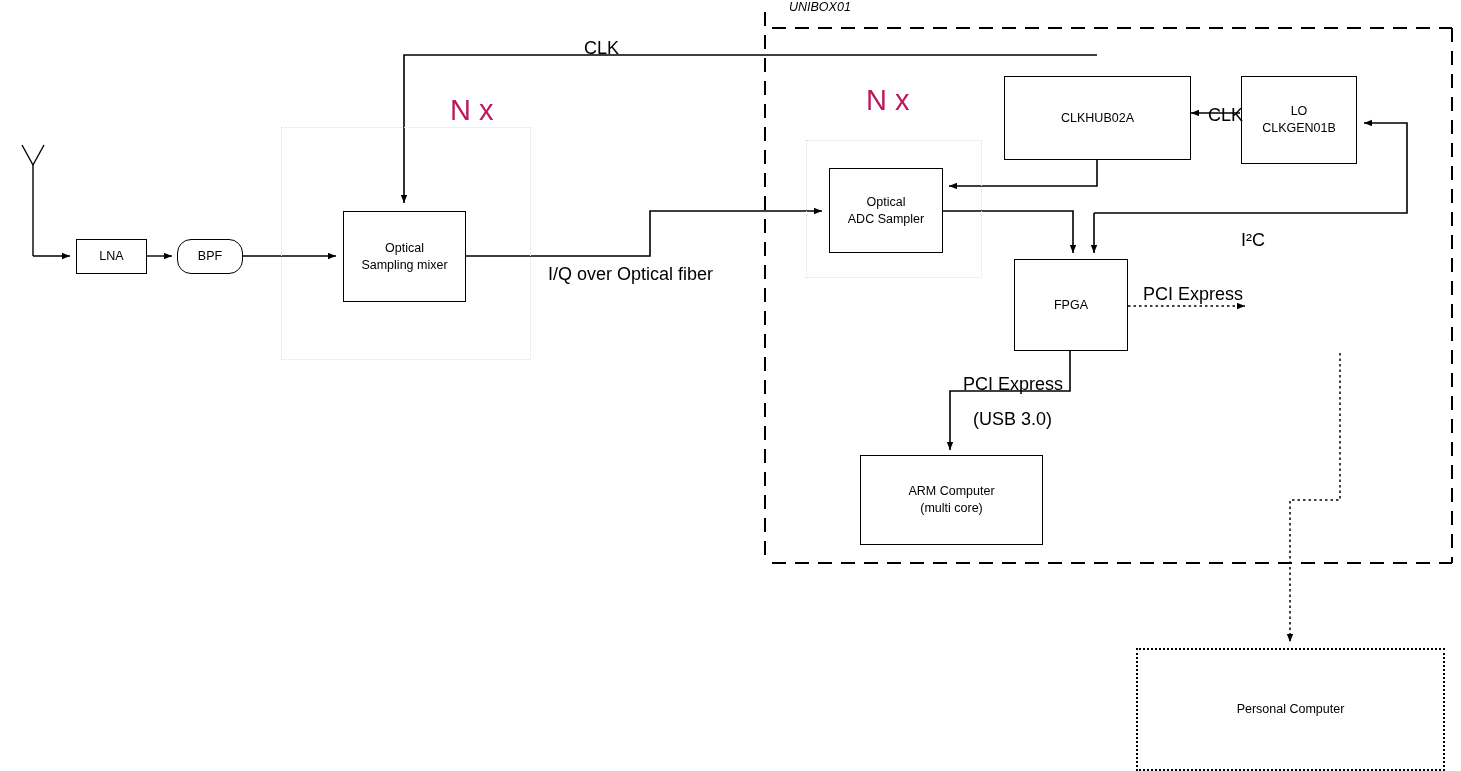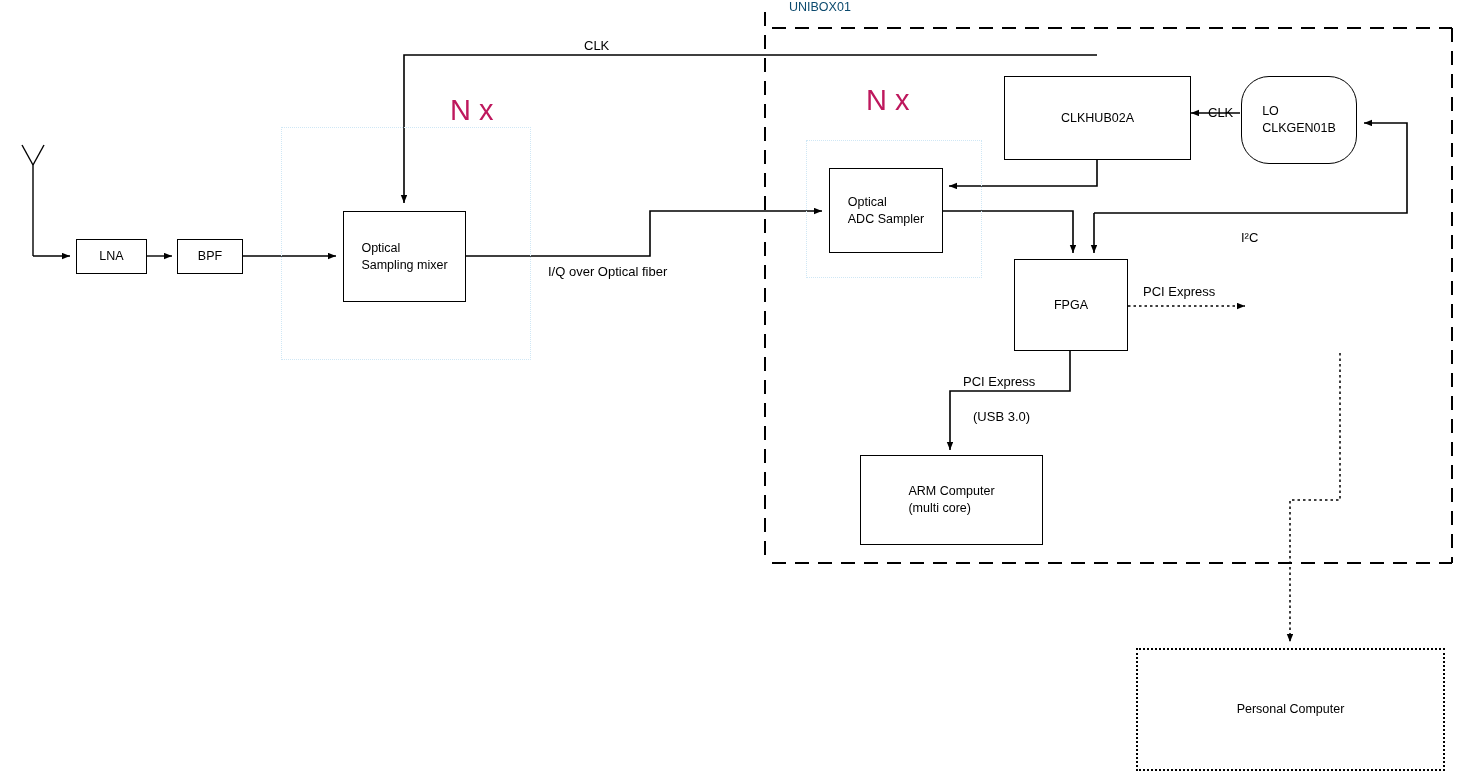--- a/index.html
+++ b/index.html
@@ -23,20 +23,21 @@
     height: 771px;
   }
   .box {
     position: absolute;
     box-sizing: border-box;
     border: 1.3px solid #000000;
     background: #ffffff;
     display: flex;
     align-items: center;
     justify-content: center;
+    text-align: center;
     font-size: 12.5px;
     color: #000000;
     line-height: 1.35;
     white-space: pre-line;
     z-index: 3;
   }
   .box.dotted {
     border-style: dotted;
     border-width: 2px;
   }
@@ -48,30 +49,31 @@
     z-index: 1;
   }
   .nx-label {
     position: absolute;
     color: #be185d;
     font-size: 29px;
     z-index: 2;
   }
   .lbl {
     position: absolute;
-    font-size: 13px;
+    font-size: 18px;
     color: #000000;
     white-space: pre;
     z-index: 4;
   }
   .unibox-label {
     position: absolute;
     font-size: 12.5px;
-    color: #0c4a6e;
+    color: #000000;
     z-index: 4;
+    font-style: italic;
   }
 </style>
 </head>
 <body>
 
 <div id="canvas">
 
   <div class="nx-region" style="left:281px; top:127px; width:250px; height:233px;"></div>
   <div class="nx-label" style="left:450px; top:94px;">N x</div>
 
@@ -128,31 +130,31 @@
 
     <path d="M1128,306 L1245,306" stroke="#000000" stroke-width="1.5" fill="none" stroke-dasharray="2.5,3" marker-end="url(#arrowdot)"></path>
 
     <path d="M1070,351 L1070,391 L950,391 L950,450" stroke="#000000" stroke-width="1.6" fill="none" marker-end="url(#arrow)"></path>
 
     <path d="M1340,353 L1340,500 L1290,500 L1290,642" stroke="#000000" stroke-width="1.5" fill="none" stroke-dasharray="2.5,3" marker-end="url(#arrowdot)"></path>
   </svg>
 
   <div class="box" style="left:76px; top:239px; width:71px; height:35px;">LNA</div>
 
-  <div class="box" style="left:177px; top:239px; width:66px; height:35px;">BPF</div>
+  <div class="box" style="left:177px; top:239px; width:66px; height:35px;border-radius:14px;">BPF</div>
 
   <div class="box" style="left:343px; top:211px; width:123px; height:91px;">Optical
 Sampling mixer</div>
 
   <div class="box" style="left:829px; top:168px; width:114px; height:85px;">Optical
 ADC Sampler</div>
 
   <div class="box" style="left:1004px; top:76px; width:187px; height:84px;">CLKHUB02A</div>
 
-  <div class="box" style="left:1241px; top:76px; width:116px; height:88px;border-radius:28px;">LO
+  <div class="box" style="left:1241px; top:76px; width:116px; height:88px;">LO
 CLKGEN01B</div>
 
   <div class="box" style="left:1014px; top:259px; width:114px; height:92px;">FPGA</div>
 
 
   <div class="box" style="left:860px; top:455px; width:183px; height:90px;">ARM Computer
 (multi core)</div>
 
   <div class="box dotted" style="left:1136px; top:648px; width:309px; height:123px;">Personal Computer</div>
 

